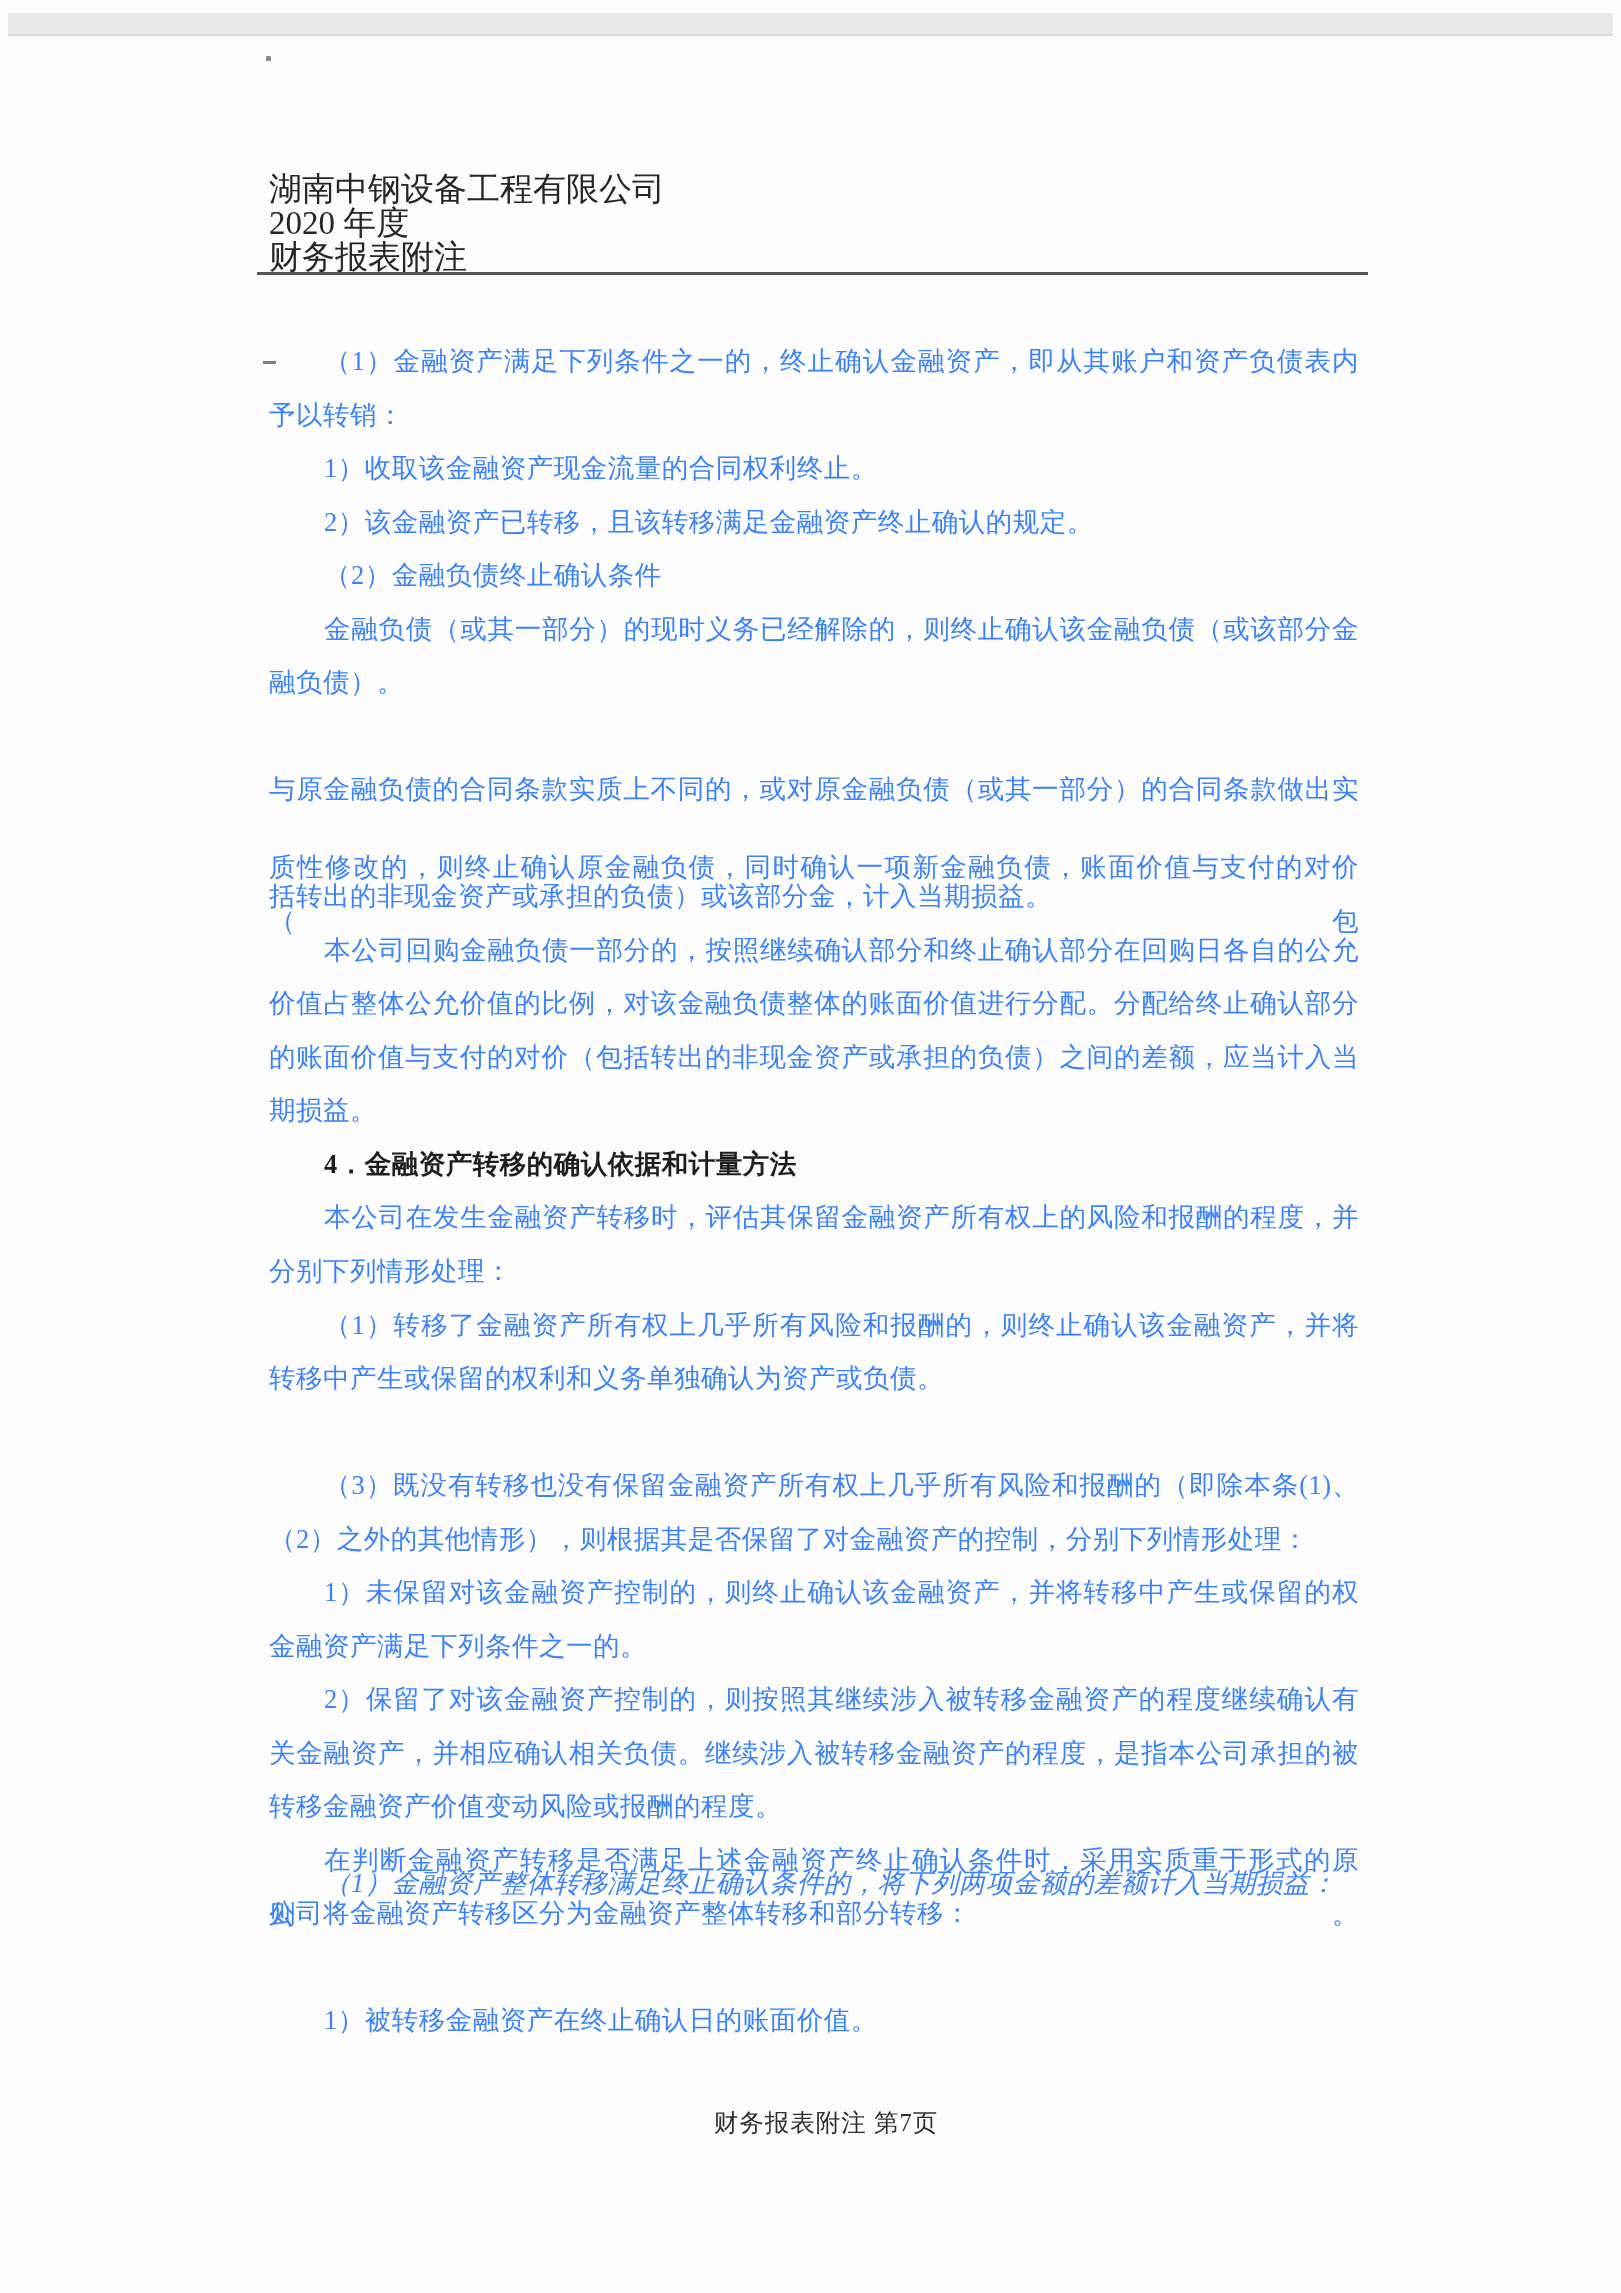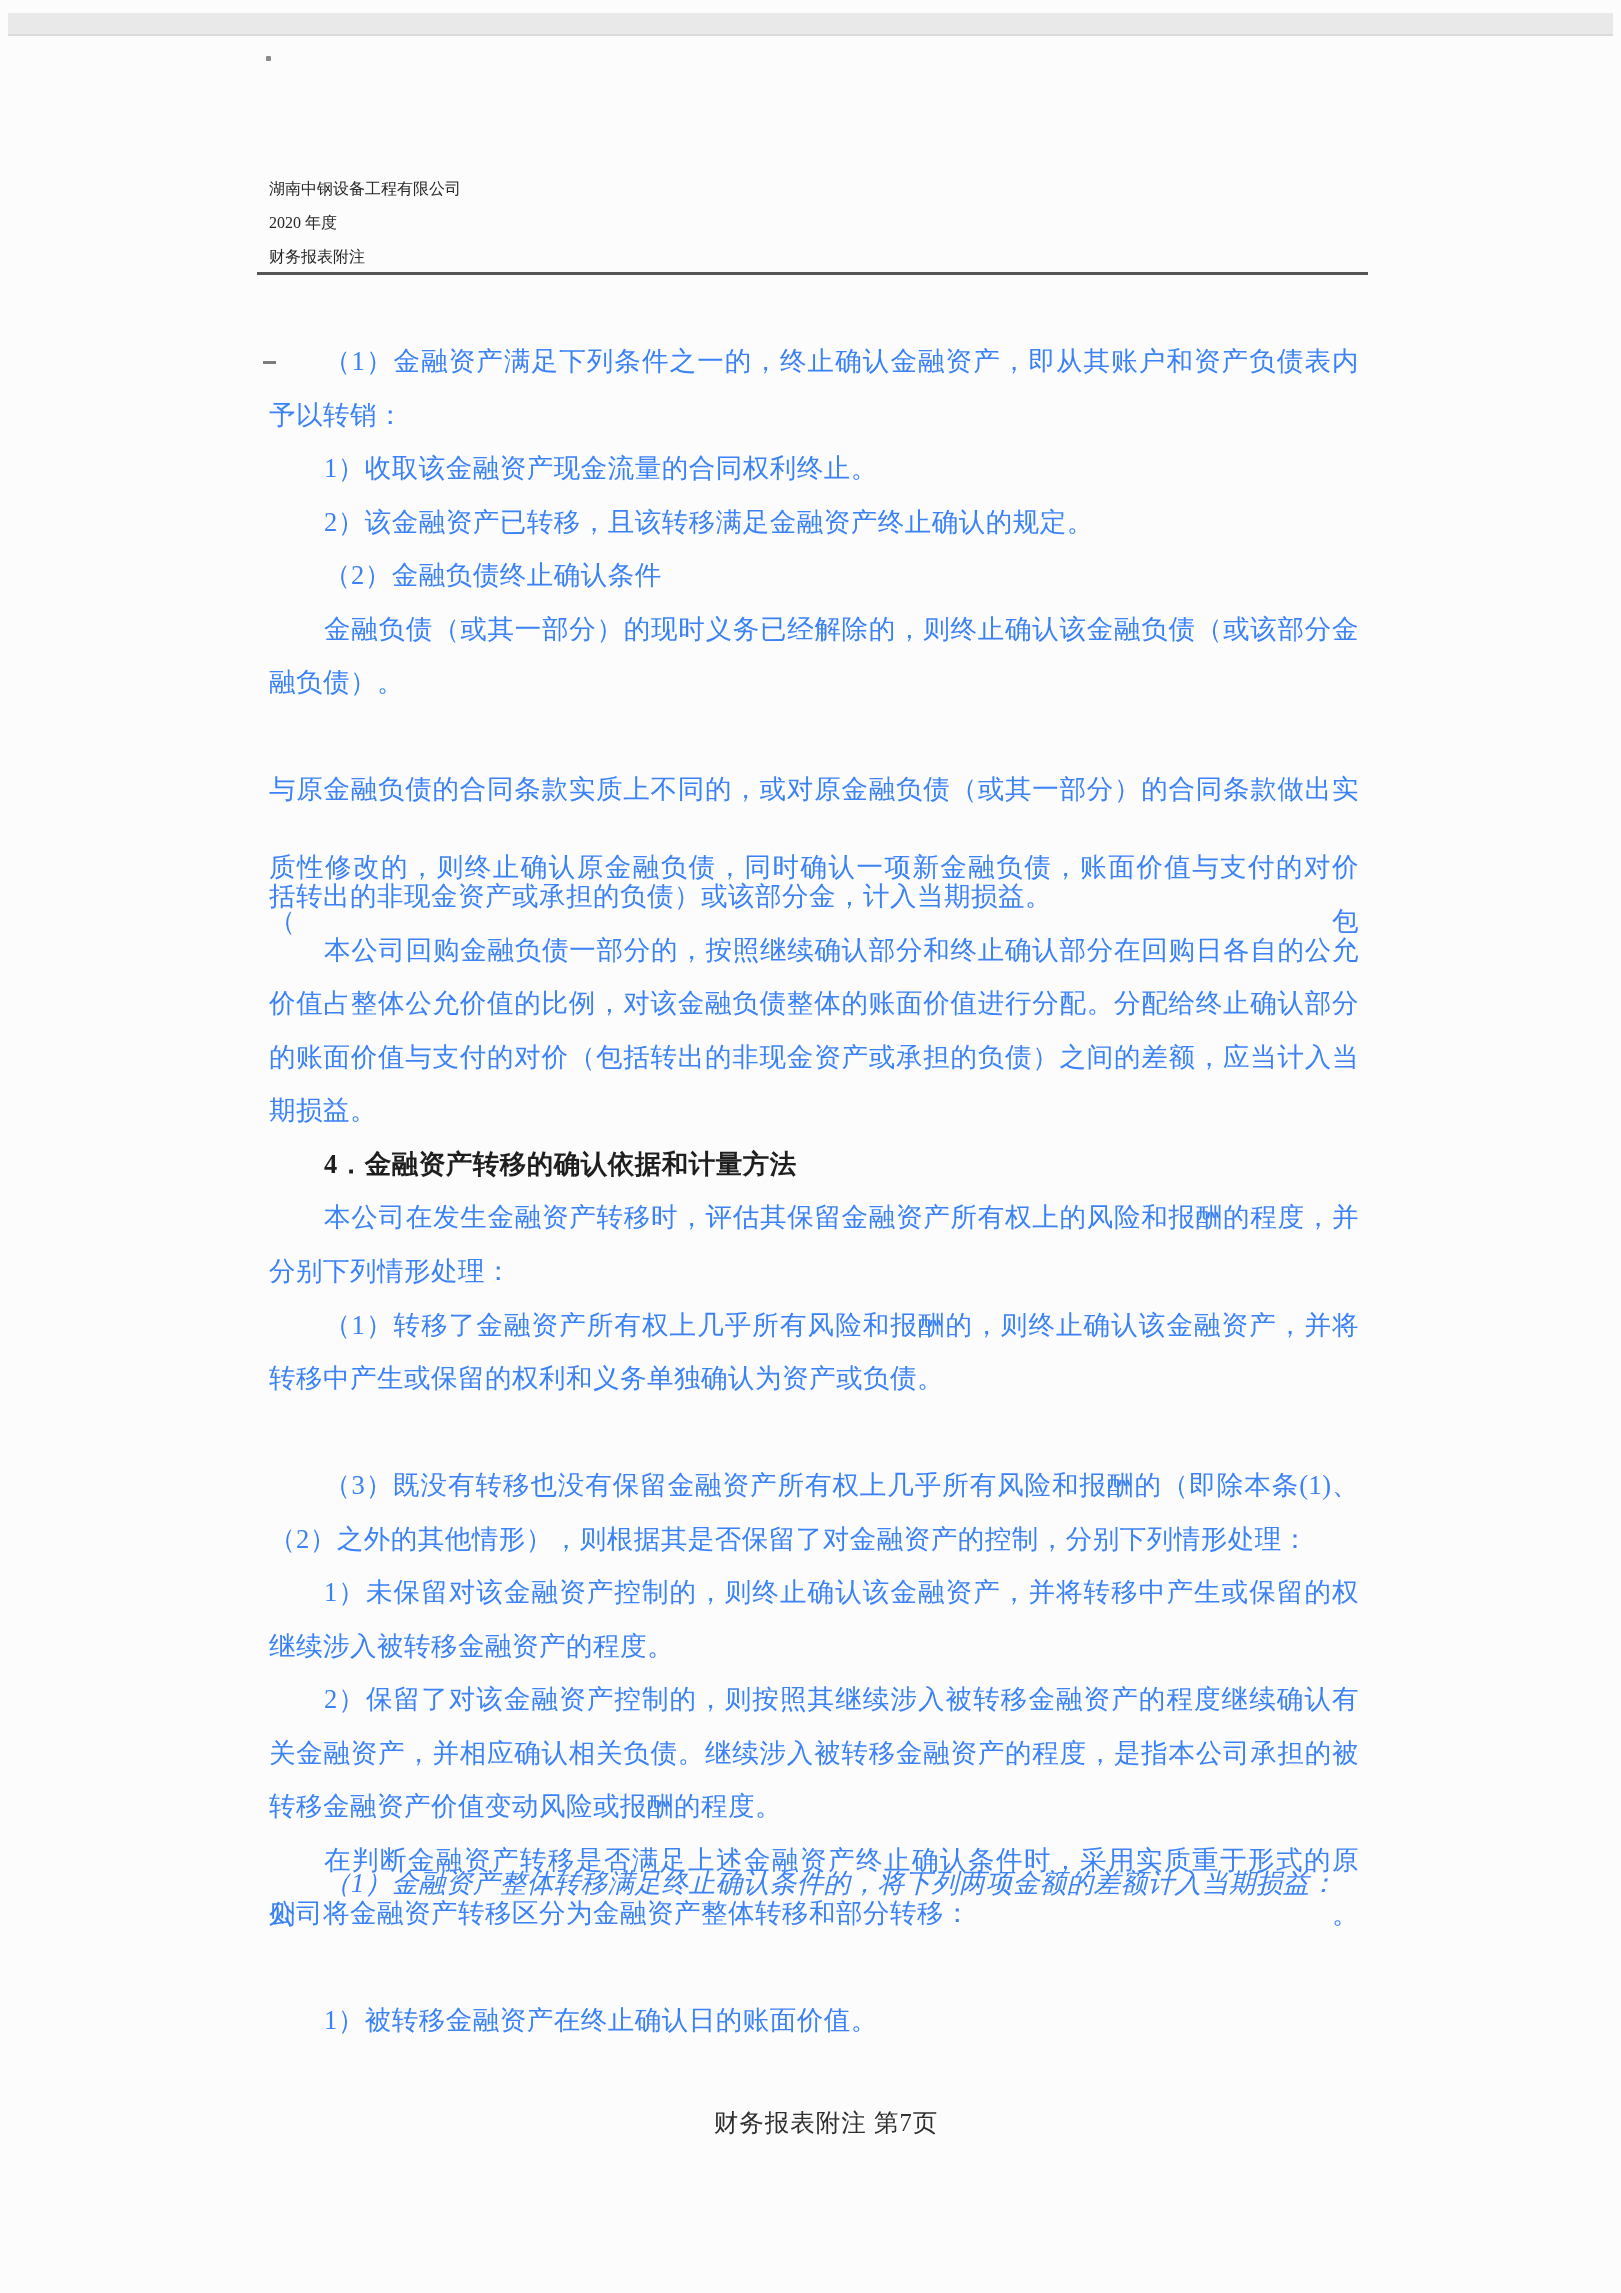--- a/index.html
+++ b/index.html
@@ -38,21 +38,21 @@
     left: 263px;
     top: 361px;
     width: 12.7px;
     height: 2.9px;
     background: #7d7d7d;
   }
   .doc-header {
     position: absolute;
     left: 269px;
     top: 172px;
-    font-size: 16px;
+    font-size: 33px;
     line-height: 34px;
     color: #262626;
     white-space: nowrap;
   }
   .header-rule {
     position: absolute;
     left: 257px;
     top: 272px;
     width: 1111px;
     height: 2.9px;
@@ -129,21 +129,21 @@
     <div class="line justify" style="top: 1030px;">的账面价值与支付的对价（包括转出的非现金资产或承担的负债）之间的差额，应当计入当</div>
     <div class="line" style="top: 1083px;">期损益。</div>
     <div class="line indent bold" style="top: 1137px;">4．金融资产转移的确认依据和计量方法</div>
     <div class="line indent justify" style="top: 1190px;">本公司在发生金融资产转移时，评估其保留金融资产所有权上的风险和报酬的程度，并</div>
     <div class="line" style="top: 1244px;">分别下列情形处理：</div>
     <div class="line indent justify" style="top: 1298px;">（1）转移了金融资产所有权上几乎所有风险和报酬的，则终止确认该金融资产，并将</div>
     <div class="line" style="top: 1351px;">转移中产生或保留的权利和义务单独确认为资产或负债。</div>
     <div class="line indent justify" style="top: 1458px;">（3）既没有转移也没有保留金融资产所有权上几乎所有风险和报酬的（即除本条(1)、</div>
     <div class="line" style="top: 1512px;">（2）之外的其他情形），则根据其是否保留了对金融资产的控制，分别下列情形处理：</div>
     <div class="line indent justify" style="top: 1565px;">1）未保留对该金融资产控制的，则终止确认该金融资产，并将转移中产生或保留的权</div>
-    <div class="line" style="top: 1619px;">继续涉入被转移金融资产的程度。</div>
+    <div class="line" style="top: 1619px;">金融资产满足下列条件之一的。</div>
     <div class="line indent justify" style="top: 1672px;">2）保留了对该金融资产控制的，则按照其继续涉入被转移金融资产的程度继续确认有</div>
     <div class="line justify" style="top: 1726px;">关金融资产，并相应确认相关负债。继续涉入被转移金融资产的程度，是指本公司承担的被</div>
     <div class="line" style="top: 1779px;">转移金融资产价值变动风险或报酬的程度。</div>
     <div class="line indent justify" style="top: 1833px;">在判断金融资产转移是否满足上述金融资产终止确认条件时，采用实质重于形式的原则。</div>
     <div class="line" style="top: 1886px;">公司将金融资产转移区分为金融资产整体转移和部分转移：</div>
     <div class="line indent" style="top: 1856px; font-style: italic;">（1）金融资产整体转移满足终止确认条件的，将下列两项金额的差额计入当期损益：</div>
     <div class="line indent" style="top: 1993px;">1）被转移金融资产在终止确认日的账面价值。</div>
   </div>
 
 <div class="doc-footer">财务报表附注 第7页</div>

